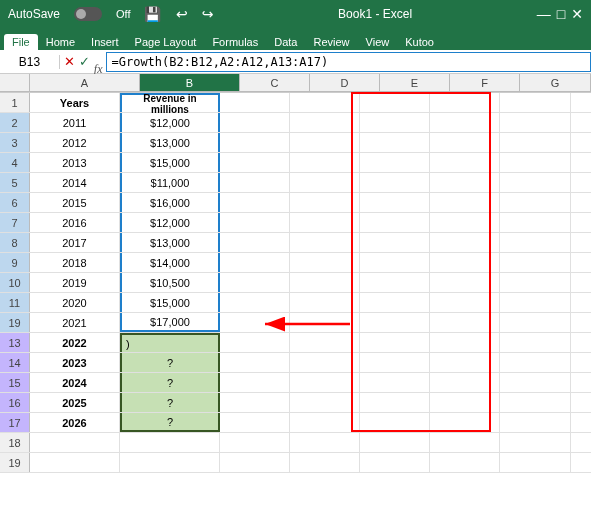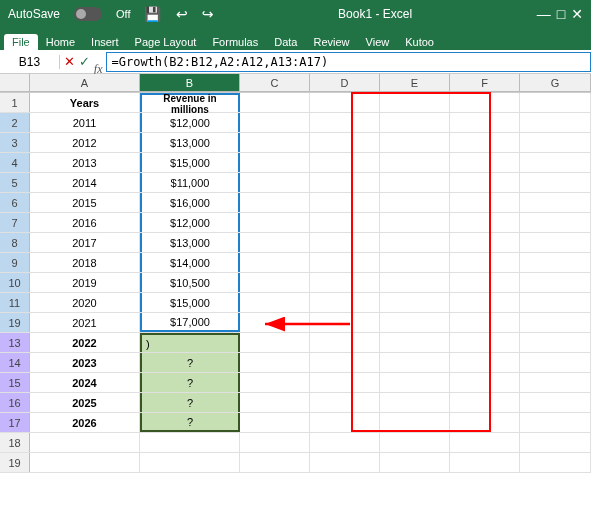--- a/index.html
+++ b/index.html
@@ -136,21 +136,21 @@
     .cell {
       height: 19px;
       border-right: 1px solid #e0e0e0;
       padding: 0 4px;
       display: flex;
       align-items: center;
       font-size: 11px;
       background: white;
     }
 
-    .cell.col-A { width: 110px; justify-content: center; }
+    .cell.col-A { width: 90px; justify-content: center; }
     .cell.col-B { width: 100px; justify-content: center; }
     .cell.col-C { width: 70px; }
     .cell.col-D { width: 70px; }
     .cell.col-E { width: 70px; }
     .cell.col-F { width: 70px; }
     .cell.col-G { width: 71px; }
 
     
     .header-cell {
       font-weight: bold;

